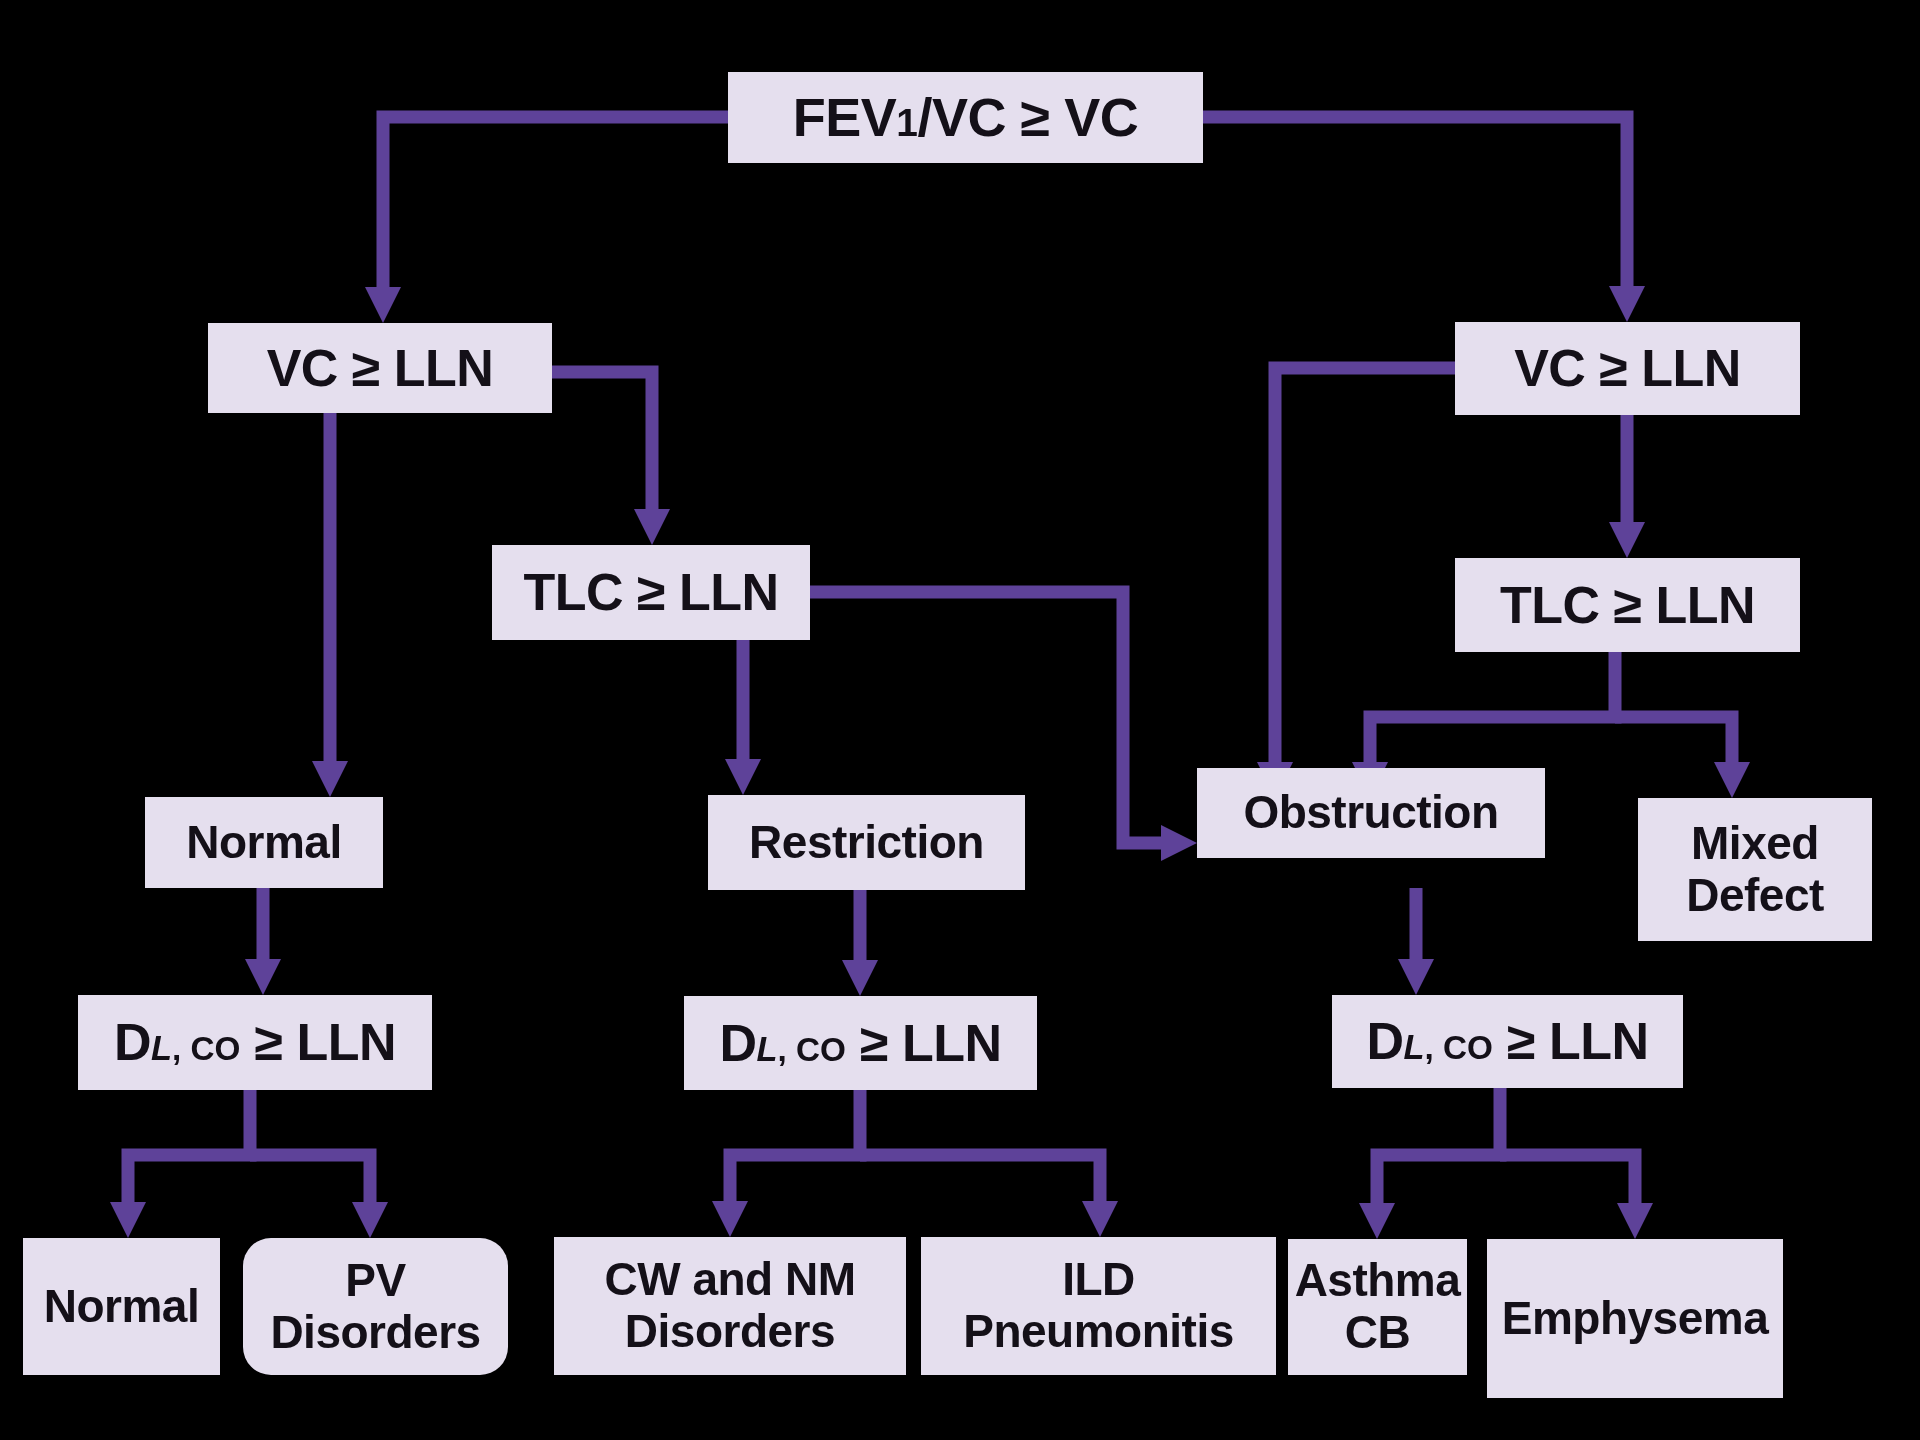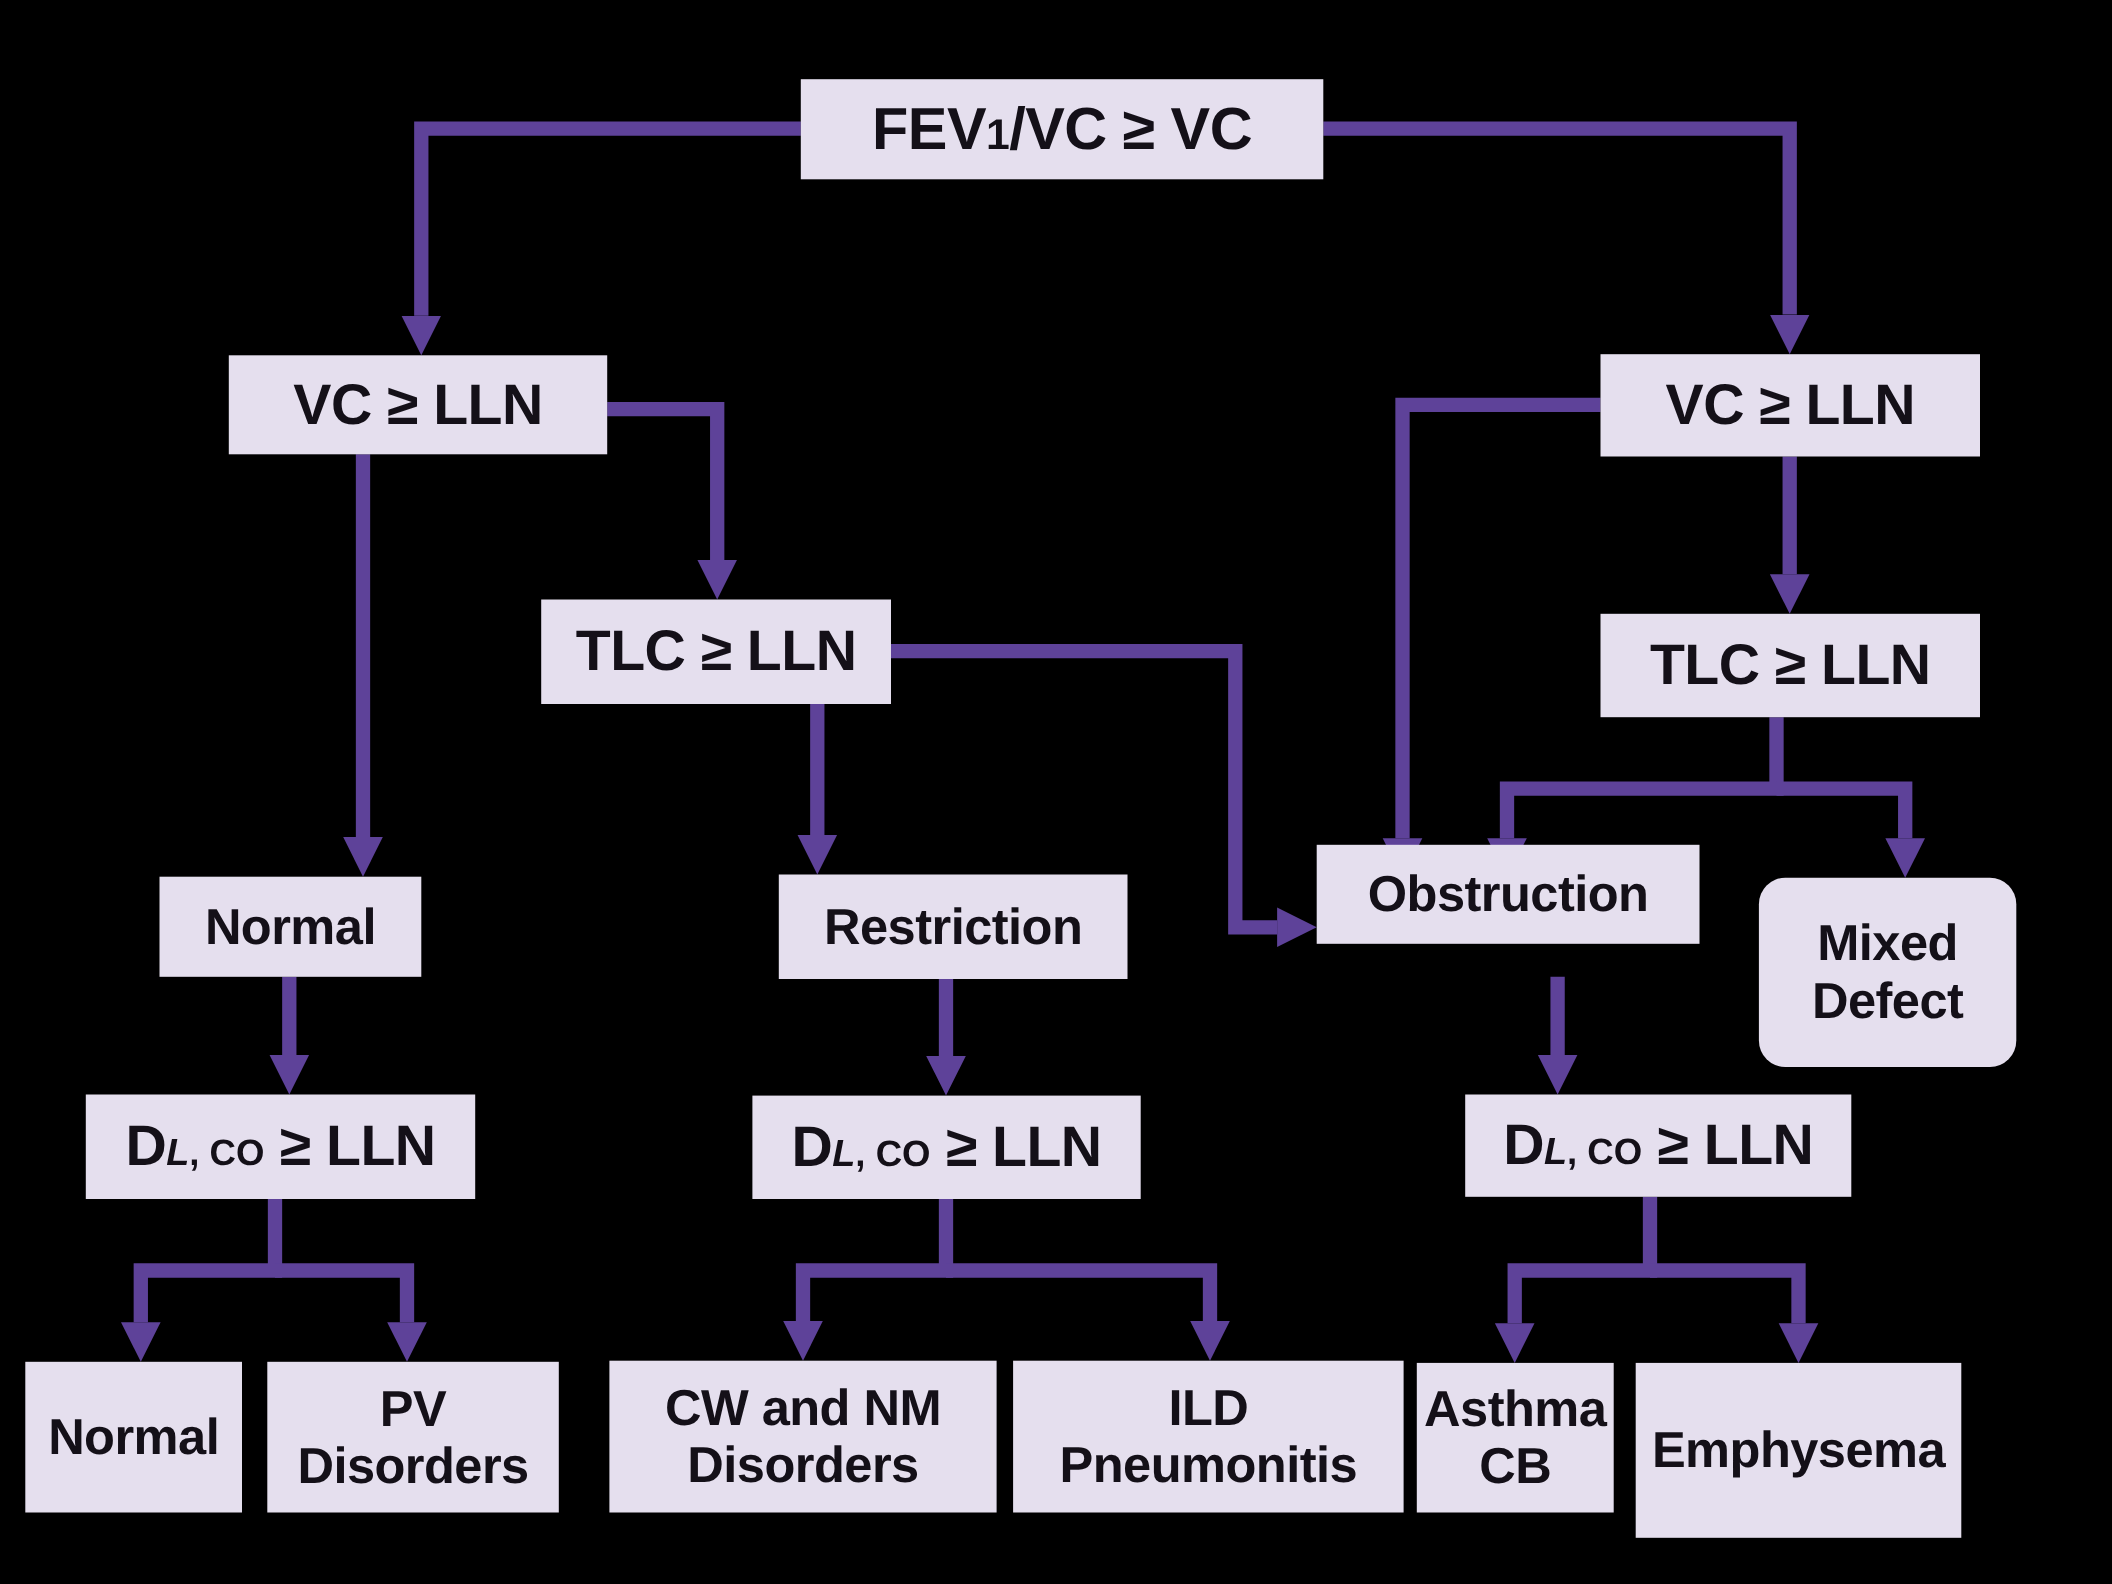--- a/index.html
+++ b/index.html
@@ -77,39 +77,39 @@
     </div>
     <div class="node" style="left: 145px; top: 797px; width: 238px; height: 91px; font-size: 46px;">
       <div class="label">Normal</div>
     </div>
     <div class="node" style="left: 708px; top: 795px; width: 317px; height: 95px; font-size: 46px;">
       <div class="label">Restriction</div>
     </div>
     <div class="node" style="left: 1197px; top: 768px; width: 348px; height: 90px; font-size: 46px;">
       <div class="label">Obstruction</div>
     </div>
-    <div class="node" style="left: 1599px; top: 798px; width: 234px; height: 172px; font-size: 46px; border-radius: 24px;">
+    <div class="node" style="left: 1638px; top: 798px; width: 234px; height: 143px; font-size: 46px;">
       <div class="label">
         <div>Mixed</div>
         <div>Defect</div>
       </div>
     </div>
     <div class="node" style="left: 78px; top: 995px; width: 354px; height: 95px; font-size: 52px;">
       <div class="label"><span class="sp-cap">D</span><span class="sp-subital">L</span><span class="sp-sub">, </span><span class="sp-sub">CO</span><span class="sp-cap"> ≥  </span><span class="sp-cap">LLN</span></div>
     </div>
     <div class="node" style="left: 684px; top: 996px; width: 353px; height: 94px; font-size: 52px;">
       <div class="label"><span class="sp-cap">D</span><span class="sp-subital">L</span><span class="sp-sub">, </span><span class="sp-sub">CO</span><span class="sp-cap"> ≥  </span><span class="sp-cap">LLN</span></div>
     </div>
     <div class="node" style="left: 1332px; top: 995px; width: 351px; height: 93px; font-size: 52px;">
       <div class="label"><span class="sp-cap">D</span><span class="sp-subital">L</span><span class="sp-sub">, </span><span class="sp-sub">CO</span><span class="sp-cap"> ≥  </span><span class="sp-cap">LLN</span></div>
     </div>
     <div class="node" style="left: 23px; top: 1238px; width: 197px; height: 137px; font-size: 46px;">
       <div class="label">Normal</div>
     </div>
-    <div class="node" style="left: 243px; top: 1238px; width: 265px; height: 137px; font-size: 46px;">
+    <div class="node" style="left: 243px; top: 1238px; width: 265px; height: 137px; font-size: 46px; border-radius: 28px;">
       <div class="label">
         <div>PV</div>
         <div>Disorders</div>
       </div>
     </div>
     <div class="node" style="left: 554px; top: 1237px; width: 352px; height: 138px; font-size: 46px;">
       <div class="label">
         <div>CW and NM</div>
         <div>Disorders</div>
       </div>

